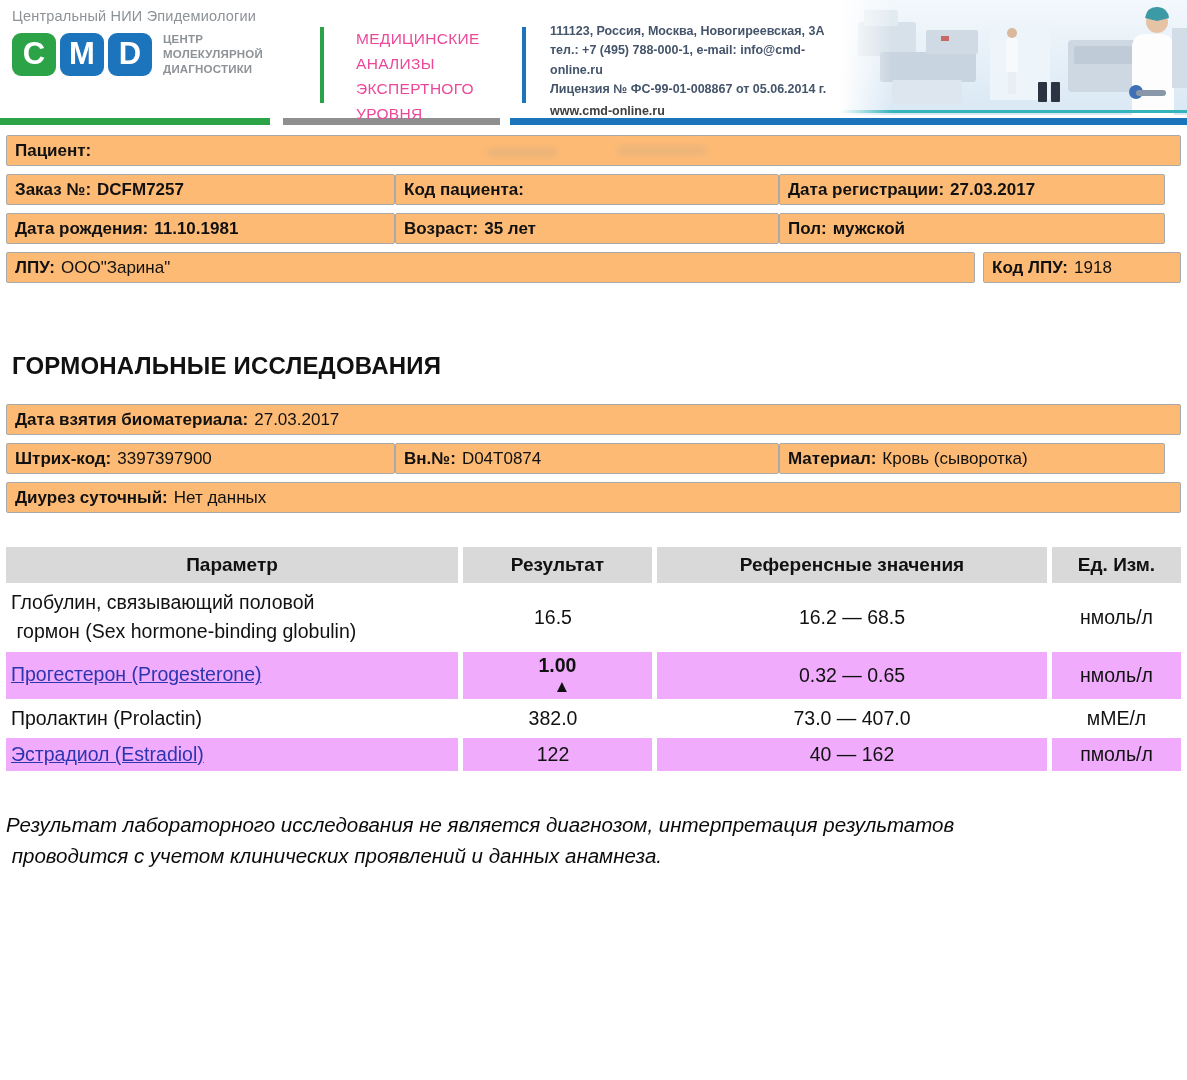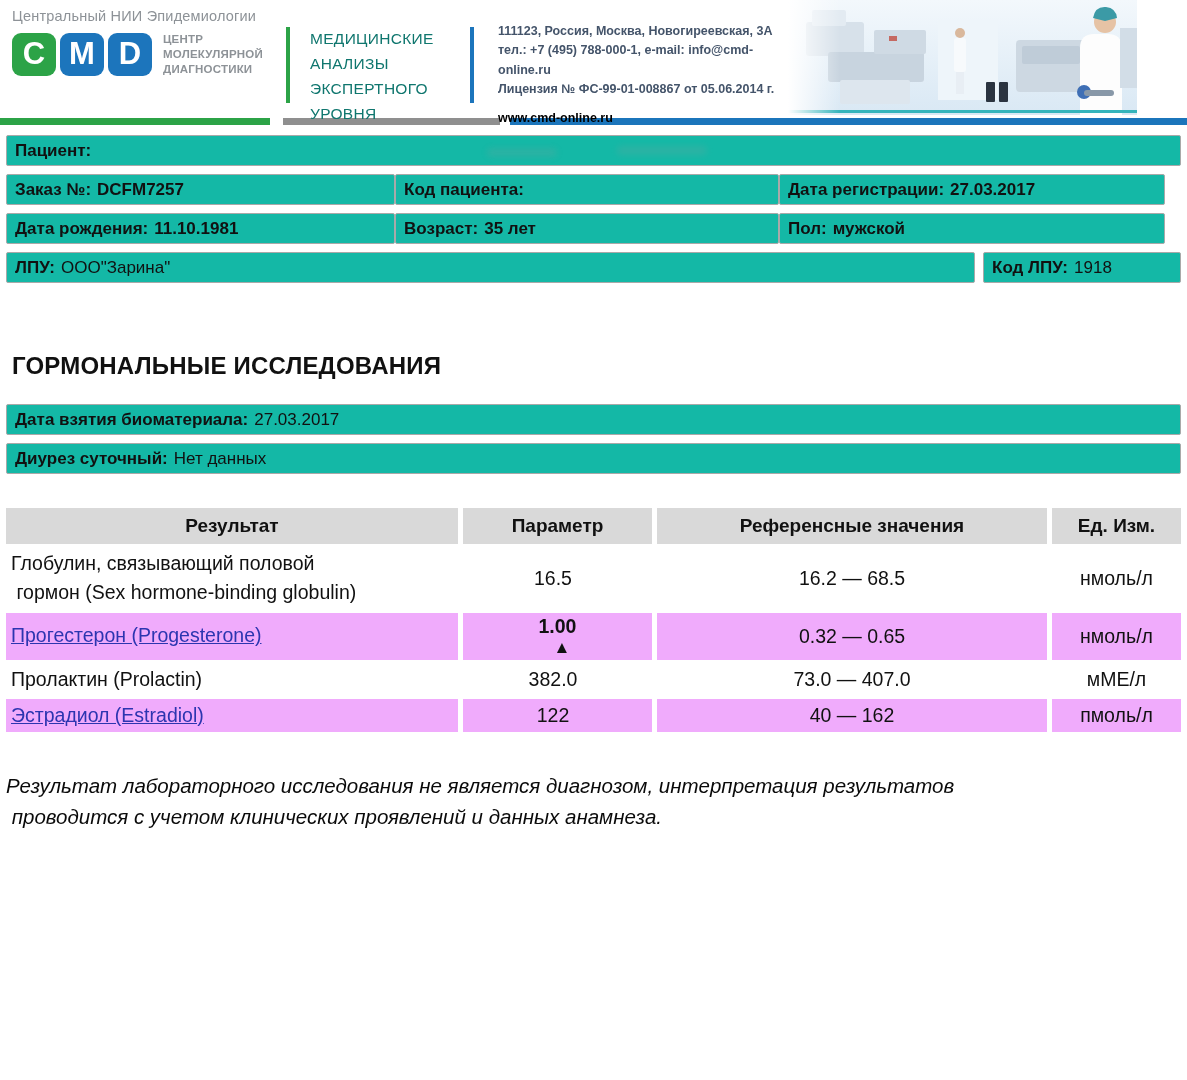--- a/index.html
+++ b/index.html
@@ -1,51 +1,51 @@
 <!DOCTYPE html>
 <html><head>
 <meta charset="utf-8">
 <style>
   * { margin:0; padding:0; box-sizing:border-box; }
   html,body { width:1187px; height:1080px; background:#fff; overflow:hidden;
               font-family:"Liberation Sans", sans-serif; color:#111; }
 
   
   .header { display:flex; height:115px; position:relative; }
-  .brand { width:286px; padding:8px 0 0 12px; flex:none; }
+  .brand { width:320px; padding:8px 0 0 12px; flex:none; }
   .institute { font-size:14.5px; color:#8d9297; letter-spacing:.2px; margin-bottom:8px; }
   .logo-row { display:flex; align-items:center; }
   .tiles { display:flex; gap:4px; }
   .tile { width:44px; height:43px; border-radius:9px; color:#fff; font-weight:700;
           font-size:31px; display:flex; align-items:center; justify-content:center; }
   .tile.green { background:#2ca347; }
   .tile.blue  { background:#1c75bc; }
   .logo-caption { font-size:11.5px; font-weight:700; color:#8d9297; line-height:1.3;
                   margin-left:11px; white-space:pre-line; letter-spacing:.2px; }
   .vline { width:4px; height:76px; margin-top:27px; flex:none; }
   .vline.green { background:#2ca347; }
   .vline.blue  { background:#1c75bc; }
-  .tagline { width:180px; padding:26px 0 0 20px; flex:none; font-size:15.5px; color:#0f766e;
+  .tagline { width:198px; padding:26px 0 0 32px; flex:none; font-size:15.5px; color:#ec4899;
              line-height:1.62; white-space:pre-line; letter-spacing:.3px; }
   .contact { width:314px; padding:22px 0 0 24px; flex:none; font-size:12.5px; font-weight:700;
              color:#44546a; line-height:1.55; }
-  .contact .website { color:#000000; text-decoration:none; display:inline-block; margin-top:9px;text-align:center; }
+  .contact .website { color:#404040; text-decoration:none; display:inline-block; margin-top:2px;text-align:center; }
   .photo { flex:1; height:115px; }
   .photo svg { display:block; }
 
   
   .bars { display:flex; height:7px; margin-top:3px; }
   .bar-green { width:270px; background:#2ca347; }
   .bar-sp1 { width:13px; } .bar-sp2 { width:10px; }
   .bar-gray { width:217px; background:#8f8f8f; }
   .bar-blue { flex:1; background:#1b75bb; }
 
   
   .content { margin:0 6px; }
-  .ibox { border:1px solid #a9a9a9; border-radius:2px; background:#14b8a6;
+  .ibox { border:1px solid #a9a9a9; border-radius:2px; background:#fdba74;
           padding:3px 8px; font-size:17px; min-height:31px; display:flex;
           align-items:center; white-space:nowrap; overflow:hidden; position:relative; }
   .lbl { font-weight:700; }
   .val { margin-left:6px; }
   .val.b { font-weight:700; }
   .row1 { margin-top:10px; }
   .grid3 { display:grid; grid-template-columns:389px 384px 386px; margin-top:8px; }
   .gridlpu { display:grid; grid-template-columns:969px 198px; column-gap:8px; margin-top:8px; }
   .smudge { position:absolute; top:12px; height:9px; background:#9a9a9a; opacity:.18;
             filter:blur(3px); border-radius:4px; }
@@ -208,31 +208,45 @@
     </div>
   </div>
 
   <div class="section-title">ГОРМОНАЛЬНЫЕ ИССЛЕДОВАНИЯ</div>
 
   <div class="ibox">
     <span class="lbl">Дата взятия биоматериала:</span>
     <span class="val">27.03.2017</span>
   </div>
 
+  <div class="grid3">
+    <div class="ibox">
+      <span class="lbl">Штрих-код:</span>
+      <span class="val">3397397900</span>
+    </div>
+    <div class="ibox">
+      <span class="lbl">Вн.№:</span>
+      <span class="val">D04T0874</span>
+    </div>
+    <div class="ibox">
+      <span class="lbl">Материал:</span>
+      <span class="val">Кровь (сыворотка)</span>
+    </div>
+  </div>
 
   <div class="ibox" style="margin-top:8px;">
     <span class="lbl">Диурез суточный:</span>
     <span class="val">Нет данных</span>
   </div>
 
 </div>
 
 <div class="rtable">
+  <div class="hcell">Параметр</div>
   <div class="hcell">Результат</div>
-  <div class="hcell">Параметр</div>
   <div class="hcell">Референсные значения</div>
   <div class="hcell">Ед. Изм.</div>
 
   <div class="cell param">Глобулин, связывающий половой
  гормон (Sex hormone-binding globulin)</div>
   <div class="cell">
     <span>16.5</span>
       <span class="flag"></span>
   </div>
   <div class="cell">16.2 — 68.5</div>

